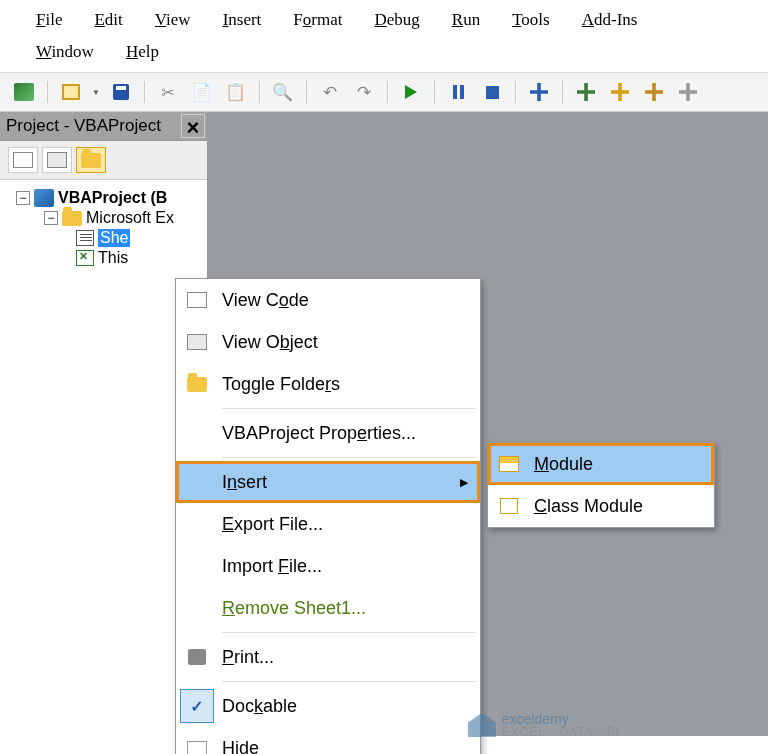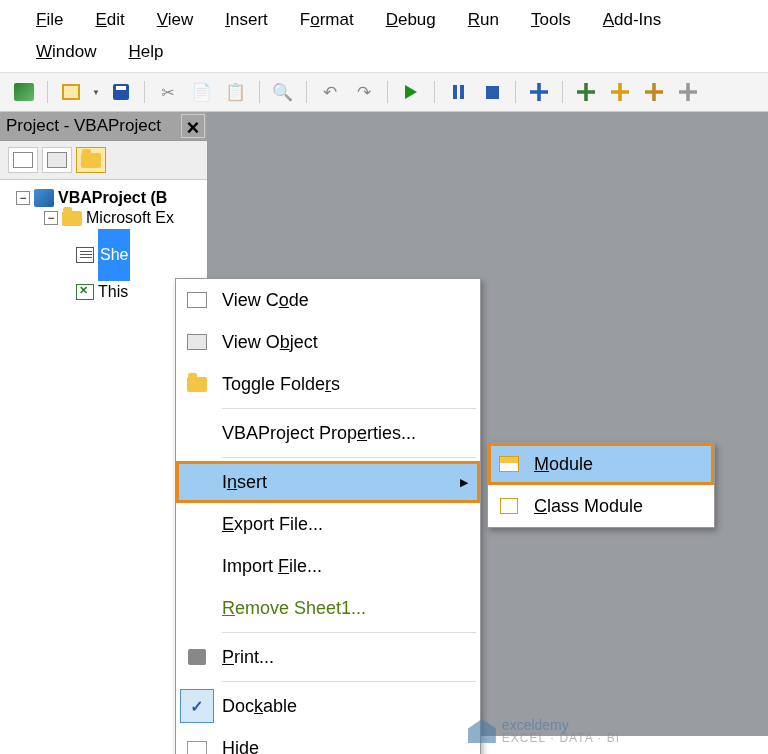--- a/index.html
+++ b/index.html
@@ -1,20 +1,20 @@
 <!DOCTYPE html>
 <html><head>
 <meta charset="utf-8">
 <style>
 * { box-sizing: border-box; margin: 0; padding: 0; }
 body { font-family: "Segoe UI", Tahoma, sans-serif; font-size: 17px; background: #fff; width: 768px; height: 754px; overflow: hidden; position: relative; }
 
 
 .menubar { display: flex; flex-wrap: wrap; padding: 4px 20px; gap: 0; border-bottom: 1px solid #ddd; }
-.menubar .mitem { padding: 6px 16px; cursor: default; }
+.menubar .mitem { padding: 6px 16px; cursor: default; font-family: Liberation Serif, serif; }
 .menubar .mitem .ul { text-decoration: underline; }
 
 
 .toolbar { display: flex; align-items: center; padding: 6px 10px; gap: 6px; background: #f4f4f4; border-bottom: 1px solid #ccc; }
 .tb-btn { width: 28px; height: 26px; display: flex; align-items: center; justify-content: center; border: 1px solid transparent; }
 .tb-sep { width: 1px; height: 22px; background: #ccc; margin: 0 3px; }
 .tb-drop { width: 10px; display: flex; align-items: center; justify-content: center; font-size: 8px; color: #555; }
 
 
 .main { display: flex; height: calc(100% - 130px); }
@@ -26,41 +26,41 @@
 .proj-btns { display: flex; padding: 6px 8px; gap: 4px; background: #eee; border-bottom: 1px solid #ccc; }
 .pbtn { width: 30px; height: 26px; border: 1px solid #ccc; background: #fff; display: flex; align-items: center; justify-content: center; }
 .pbtn.sel { background: #fde9a8; border-color: #d4a017; }
 .proj-tree { flex: 1; background: #fff; padding: 8px 4px; font-size: 16px; position: relative; }
 .tree-row { display: flex; align-items: center; gap: 4px; white-space: nowrap; padding: 1px 0; }
 .tree-in1 { padding-left: 12px; }
 .tree-in2 { padding-left: 40px; }
 .tree-in3 { padding-left: 72px; }
 .toggle { width: 14px; height: 14px; border: 1px solid #888; font-size: 12px; line-height: 12px; text-align: center; background: #fff; }
 .tree-label.bold { font-weight: bold; }
-.tree-label.selected { background: #2a8cff; color: #fff; padding: 17px 2px; }
+.tree-label.selected { background: #2a8cff; color: #fff; padding: 0 2px; }
 
 
 .code-area { flex: 1; background: #999ca0; position: relative; }
 
 
 .ctx { position: absolute; background: #fff; border: 1px solid #999; box-shadow: 2px 3px 6px rgba(0,0,0,0.3); font-size: 18px; }
 .ctx-main { left: 175px; top: 278px; width: 306px; }
 .ctx-sub { left: 487px; top: 442px; width: 228px; }
 .ctx-row { display: flex; align-items: center; height: 42px; cursor: default; }
 .ctx-row.hl { background: #9ecbf2; outline: 3px solid #e68a1c; outline-offset: -3px; }
 .ctx-row.disabled { color: #4d7c0f; }
 .ctx-row.checked .ctx-icon { border: 1px solid #4a90d9; background: #d4e8f7; }
 .ctx-icon { width: 34px; height: 34px; margin: 0 8px 0 4px; display: flex; align-items: center; justify-content: center; }
 .ctx-label { flex: 1; }
 .ctx-label .ul { text-decoration: underline; }
 .ctx-arrow { width: 20px; font-size: 11px; }
 .ctx-sep { height: 1px; background: #ddd; margin: 3px 4px 3px 46px; }
 
 
-.watermark { position: absolute; right: 148px; bottom: 10px; display: flex; align-items: center; gap: 6px; opacity: 0.6; font-size: 14px; color: #4a7ba8; }
+.watermark { position: absolute; right: 148px; bottom: 16px; display: flex; align-items: center; gap: 6px; opacity: 0.6; font-size: 14px; color: #4a7ba8; }
 .wm-icon { width: 28px; height: 24px; background: #4a7ba8; clip-path: polygon(50% 0, 100% 40%, 100% 100%, 0 100%, 0 40%); }
 .wm-text { line-height: 1; }
 .wm-sub { font-size: 12px; color: #888; letter-spacing: 1px; }
 
 
 .ic { display: inline-block; }
 .ic-excel { width: 20px; height: 18px; background: linear-gradient(135deg,#2e7d32,#66bb6a); border-radius: 2px; }
 .ic-form { width: 18px; height: 16px; border: 2px solid #d4a017; background: #fde9a8; }
 .ic-save { width: 16px; height: 16px; background: #2352a8; border-radius: 2px; position: relative; }
 .ic-save::after { content:""; position:absolute; top:2px; left:3px; width:10px; height:4px; background:#fff; }

